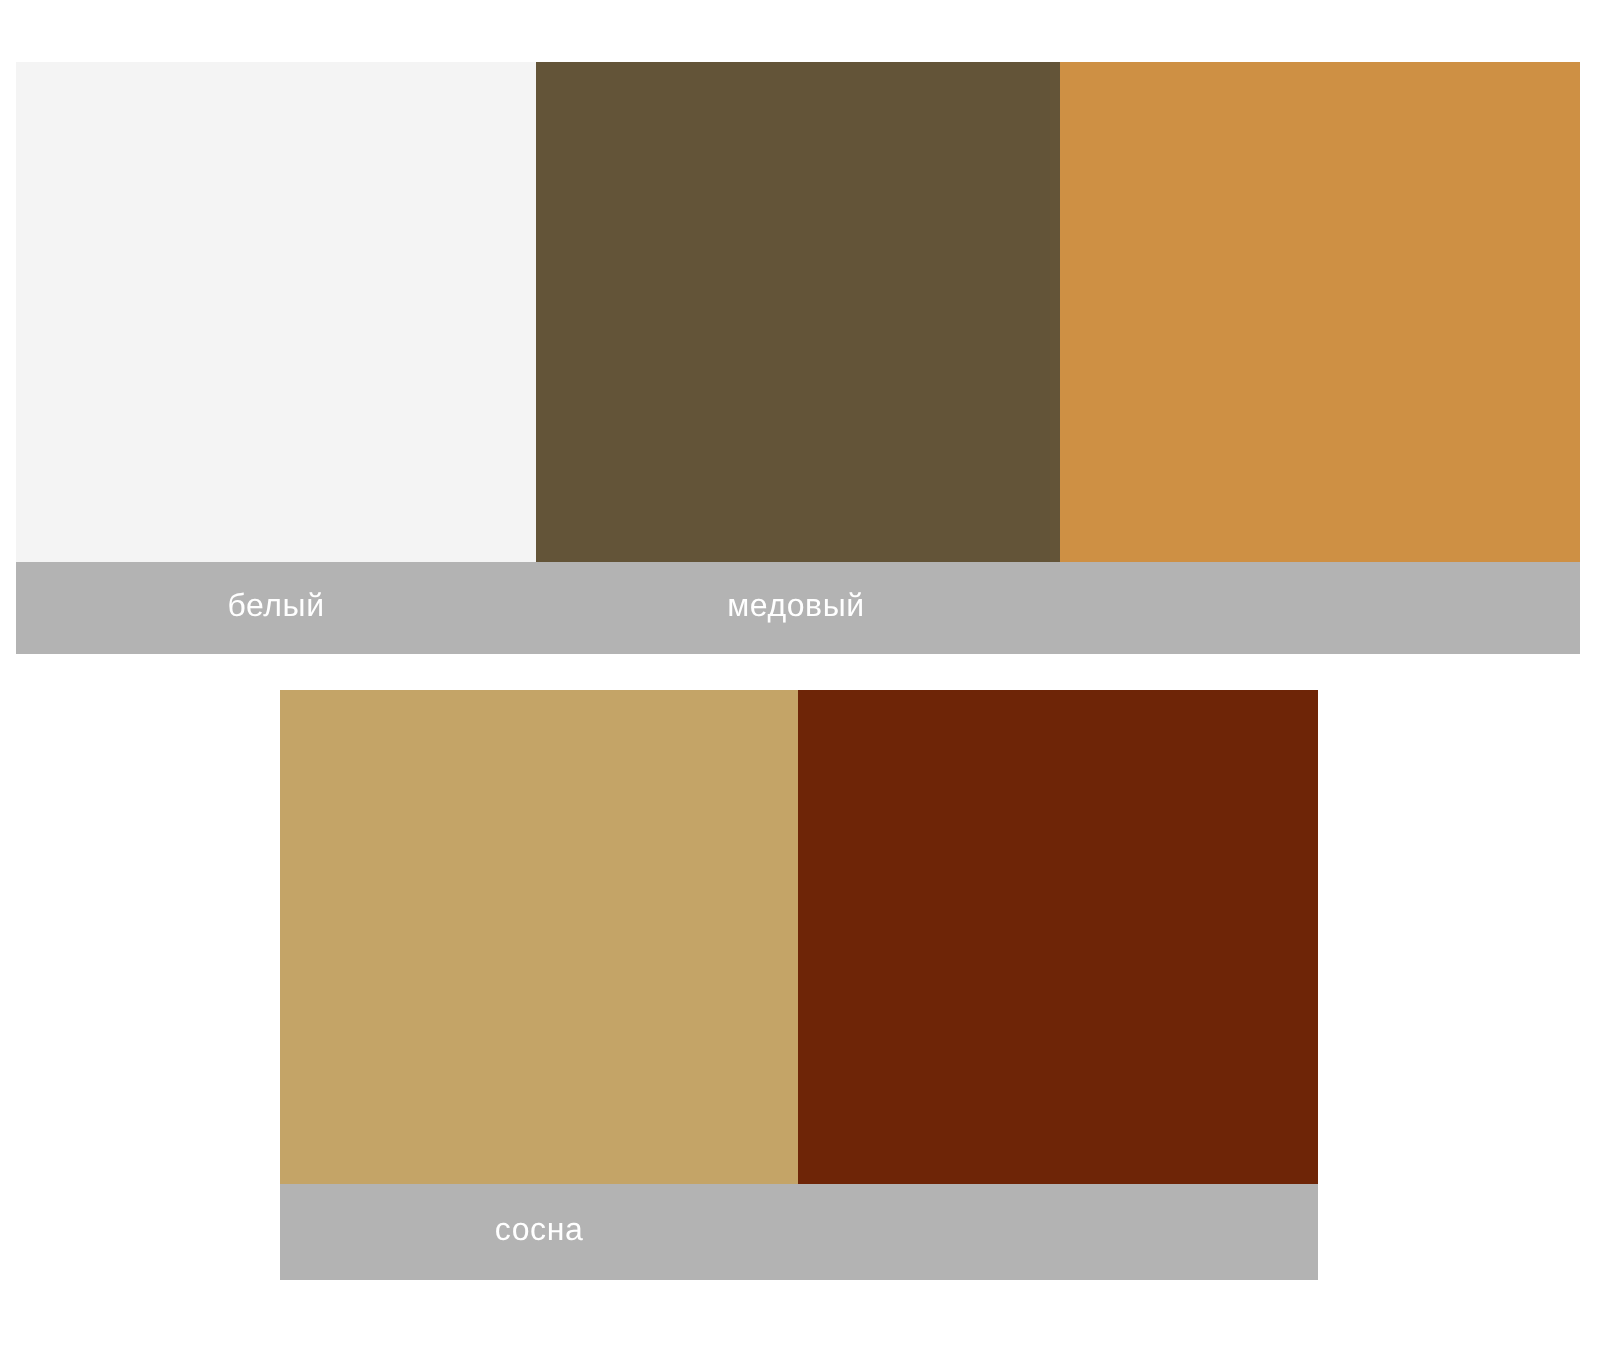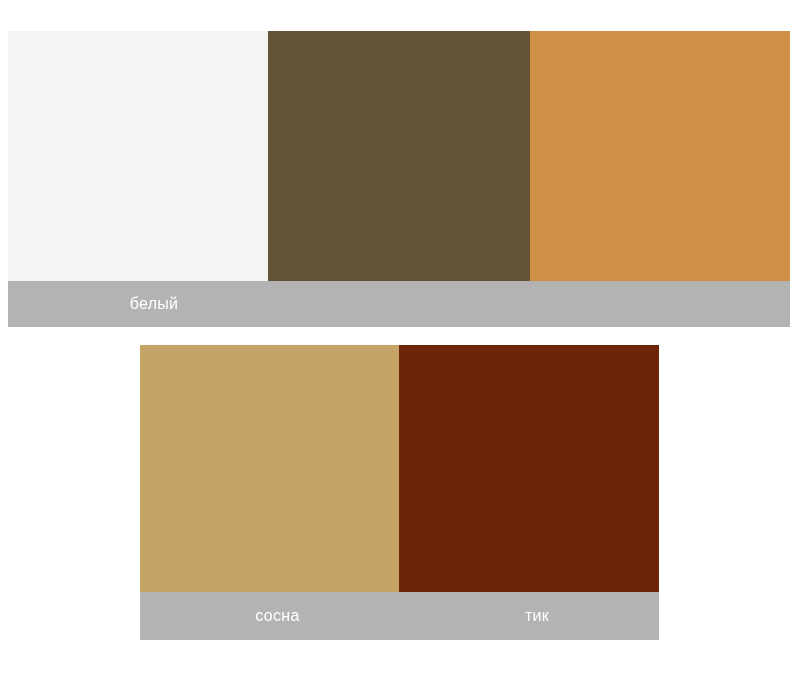--- a/index.html
+++ b/index.html
@@ -69,41 +69,40 @@
     display: flex;
     align-items: center;
     justify-content: center;
     color: #ffffff;
     font-family: "Liberation Sans", sans-serif;
     font-size: 16px;
     font-weight: 300;
     letter-spacing: 0.3px;
     line-height: 1;
     white-space: nowrap;
-    padding-left: 16px;
   }
 </style>
 </head>
 <body>
 
 <div class="palette-board">
 
   <div class="swatch-row swatch-row--primary">
     <div class="swatch-chip" style="background:#f4f4f4; width:260px;"></div>
     <div class="swatch-chip" style="background:#635438; width:262px;"></div>
     <div class="swatch-chip" style="background:#ce9044; width:260px;"></div>
   </div>
 
   <div class="label-bar label-bar--primary">
     <div class="swatch-label" style="width:260px;">белый</div>
+    <div class="swatch-label" style="width:260px;">медовый</div>
   </div>
 
   <div class="swatch-row swatch-row--secondary">
     <div class="swatch-chip" style="background:#c4a467; width:259px;"></div>
     <div class="swatch-chip" style="background:#6e2507; width:260px;"></div>
   </div>
 
   <div class="label-bar label-bar--secondary">
     <div class="swatch-label" style="width:259px;">сосна</div>
-    <div class="swatch-label" style="width:260px;">тик</div>
   </div>
 
 </div>
 
 </body></html>

